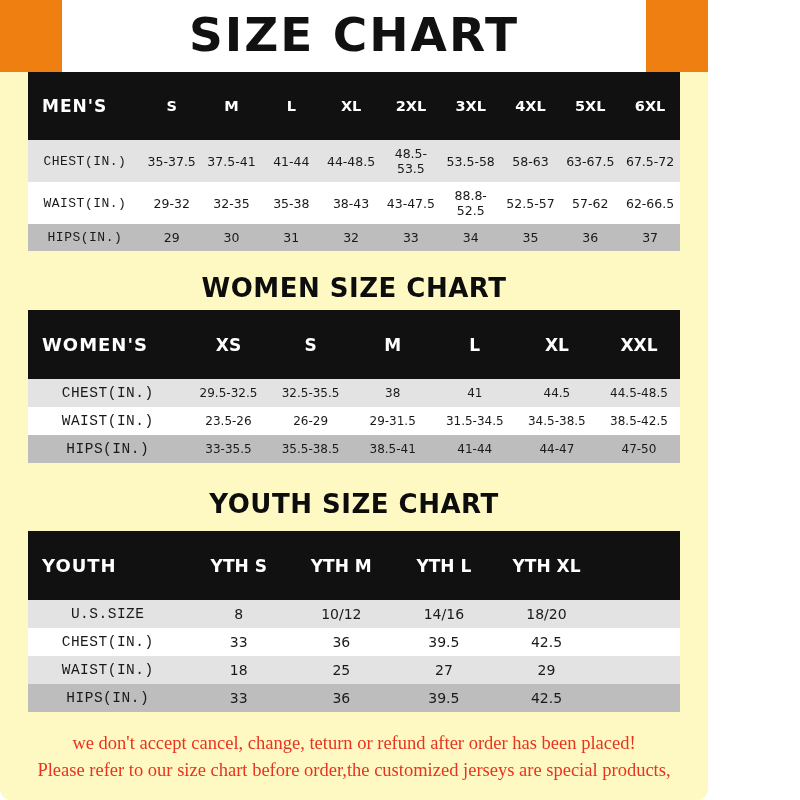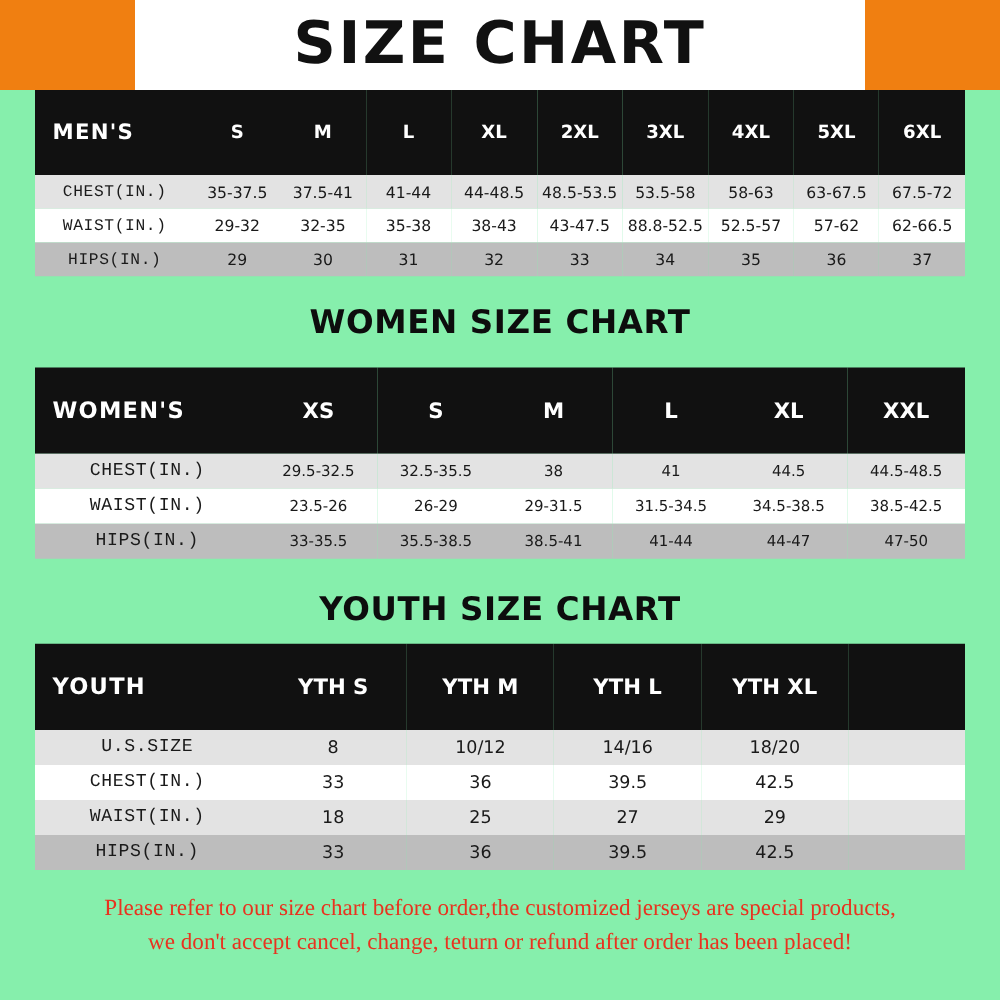--- a/index.html
+++ b/index.html
@@ -7,25 +7,26 @@
     padding: 0;
   }
   body {
     width: 800px;
     height: 800px;
     background: #ffffff;
     font-family: "Liberation Sans", sans-serif;
     overflow: hidden;
   }
   .page {
-    width: 800px;
+    width: 708px;
     height: 800px;
     position: relative;
-    background: #86efac;
+    background: #fef9c3;
     box-sizing: border-box;
+    border-radius: 11px;
   }
   
   .header {
     height: 72px;
     background: #f07f11;
     display: flex;
     align-items: center;
     justify-content: center;
     box-sizing: border-box;
   }
@@ -53,21 +54,21 @@
   }
   .section-title {
     text-align: center;
     font-family: "DejaVu Sans", sans-serif;
     font-weight: bold;
     font-size: 26px;
     color: #0d0d0d;
     letter-spacing: 0.5px;
   }
   .st-man { margin: 18px 0 12px; }
-  .st-women { margin: 22px 0 21px; }
+  .st-women { margin: 22px 0 7px; }
   .st-youth { margin: 26px 0 12px; }
 
   table.size-table {
     border-collapse: collapse;
     width: 100%;
     table-layout: fixed;
   }
   table.size-table th,
   table.size-table td {
     text-align: center;
@@ -291,17 +292,17 @@
           <td>36</td>
           <td>39.5</td>
           <td>42.5</td>
           <td></td>
         </tr>
       </tbody>
     </table>
   </div>
 
   <div class="note">
+    <span class="note-line">we don't accept cancel, change, teturn or refund after order has been placed!</span>
     <span class="note-line">Please refer to our size chart before order,the customized jerseys are special products,</span>
-    <span class="note-line">we don't accept cancel, change, teturn or refund after order has been placed!</span>
   </div>
 
 </div>
 
 </body></html>

